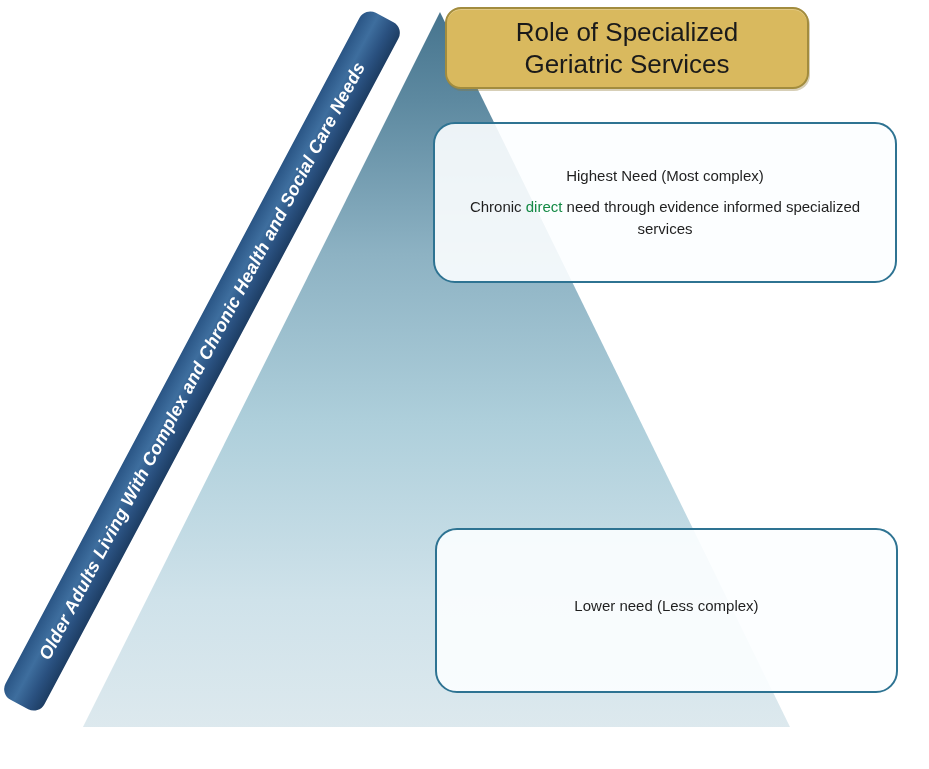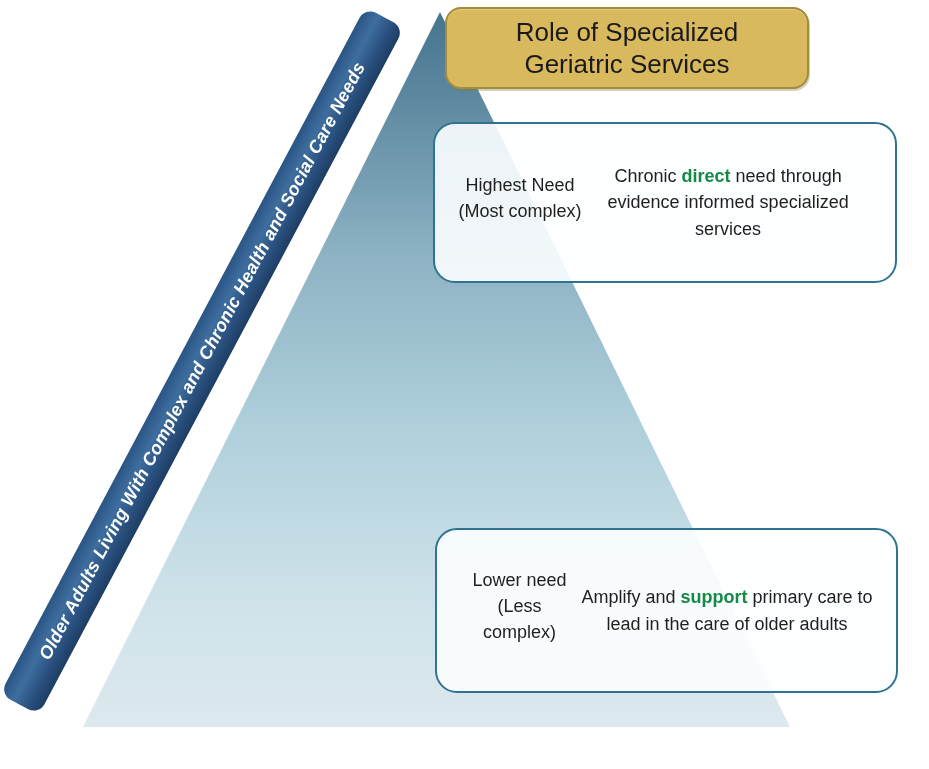--- a/index.html
+++ b/index.html
@@ -75,35 +75,35 @@
   }
 
   
   .level-box {
     position: absolute;
     box-sizing: border-box;
     background: rgba(252, 254, 255, 0.9);
     border: 2.5px solid #2e7392;
     border-radius: 22px;
     display: flex;
-    flex-direction: row;
+    flex-direction: column;
     align-items: center;
     justify-content: center;
     text-align: center;
     color: #1f1f1f;
-    font-size: 18px;
+    font-size: 15px;
     line-height: 1.45;
     padding: 8px 22px;
   }
   .level-1 { left: 433px; top: 122px; width: 464px; height: 161px; }
   .level-2 { left: 432px; top: 307px; width: 467px; height: 161px; }
   .level-3 { left: 435px; top: 495px; width: 463px; height: 165px; margin-top: 33px; }
   .level-heading { margin-bottom: 9px; }
   .level-body { }
-  .hl { color: #148a45; font-weight: bold; }
+  .hl { color: #148a45; font-weight: normal; }
 </style>
 </head>
 <body>
 
 <div class="stage">
 
   <div class="triangle"></div>
 
   <div class="banner">
     <span class="banner-text">Older Adults Living With Complex and Chronic Health and Social Care Needs</span>
@@ -114,16 +114,15 @@
   </div>
 
   <div class="level-box level-1">
     <div class="level-heading">Highest Need (Most complex)</div>
     <div class="level-body"><span>Chronic </span><span class="hl">direct</span><span> need through evidence informed specialized services</span></div>
   </div>
 
 
   <div class="level-box level-3">
     <div class="level-heading">Lower need (Less complex)</div>
-    <div class="level-body"><span>Amplify and </span><span class="hl">support</span><span> primary care to lead in the care of older adults</span></div>
   </div>
 
 </div>
 
 </body></html>

